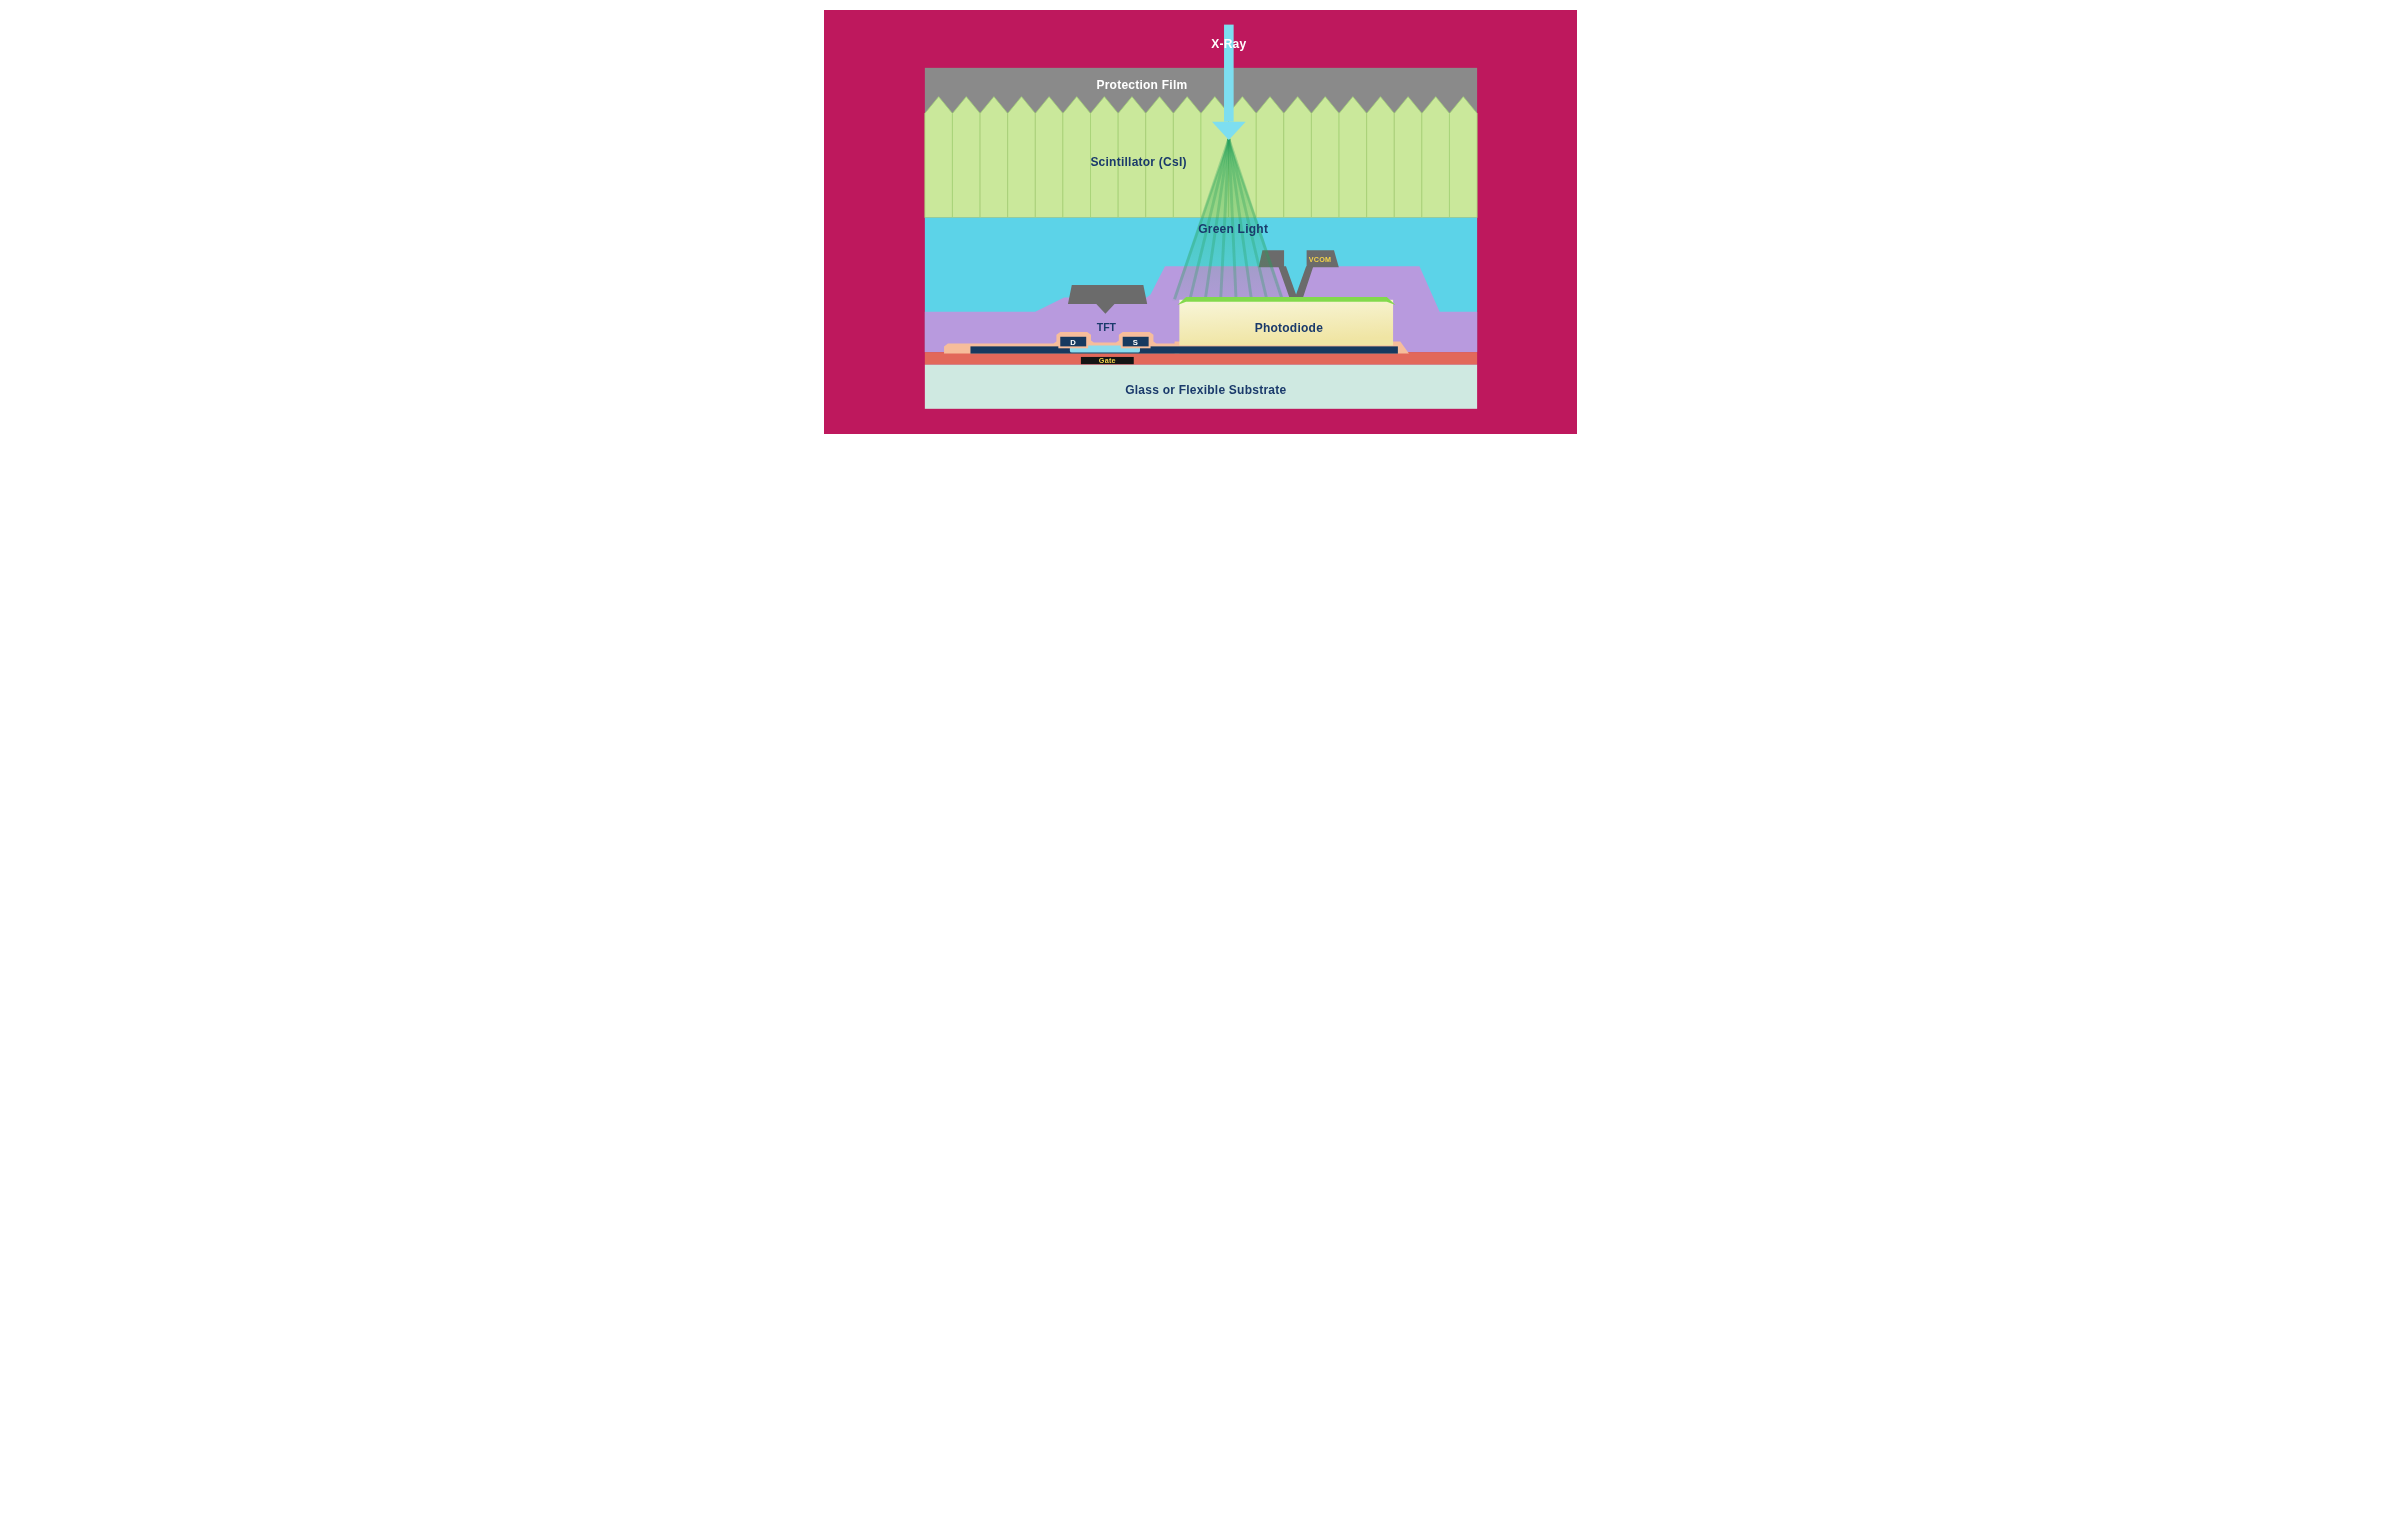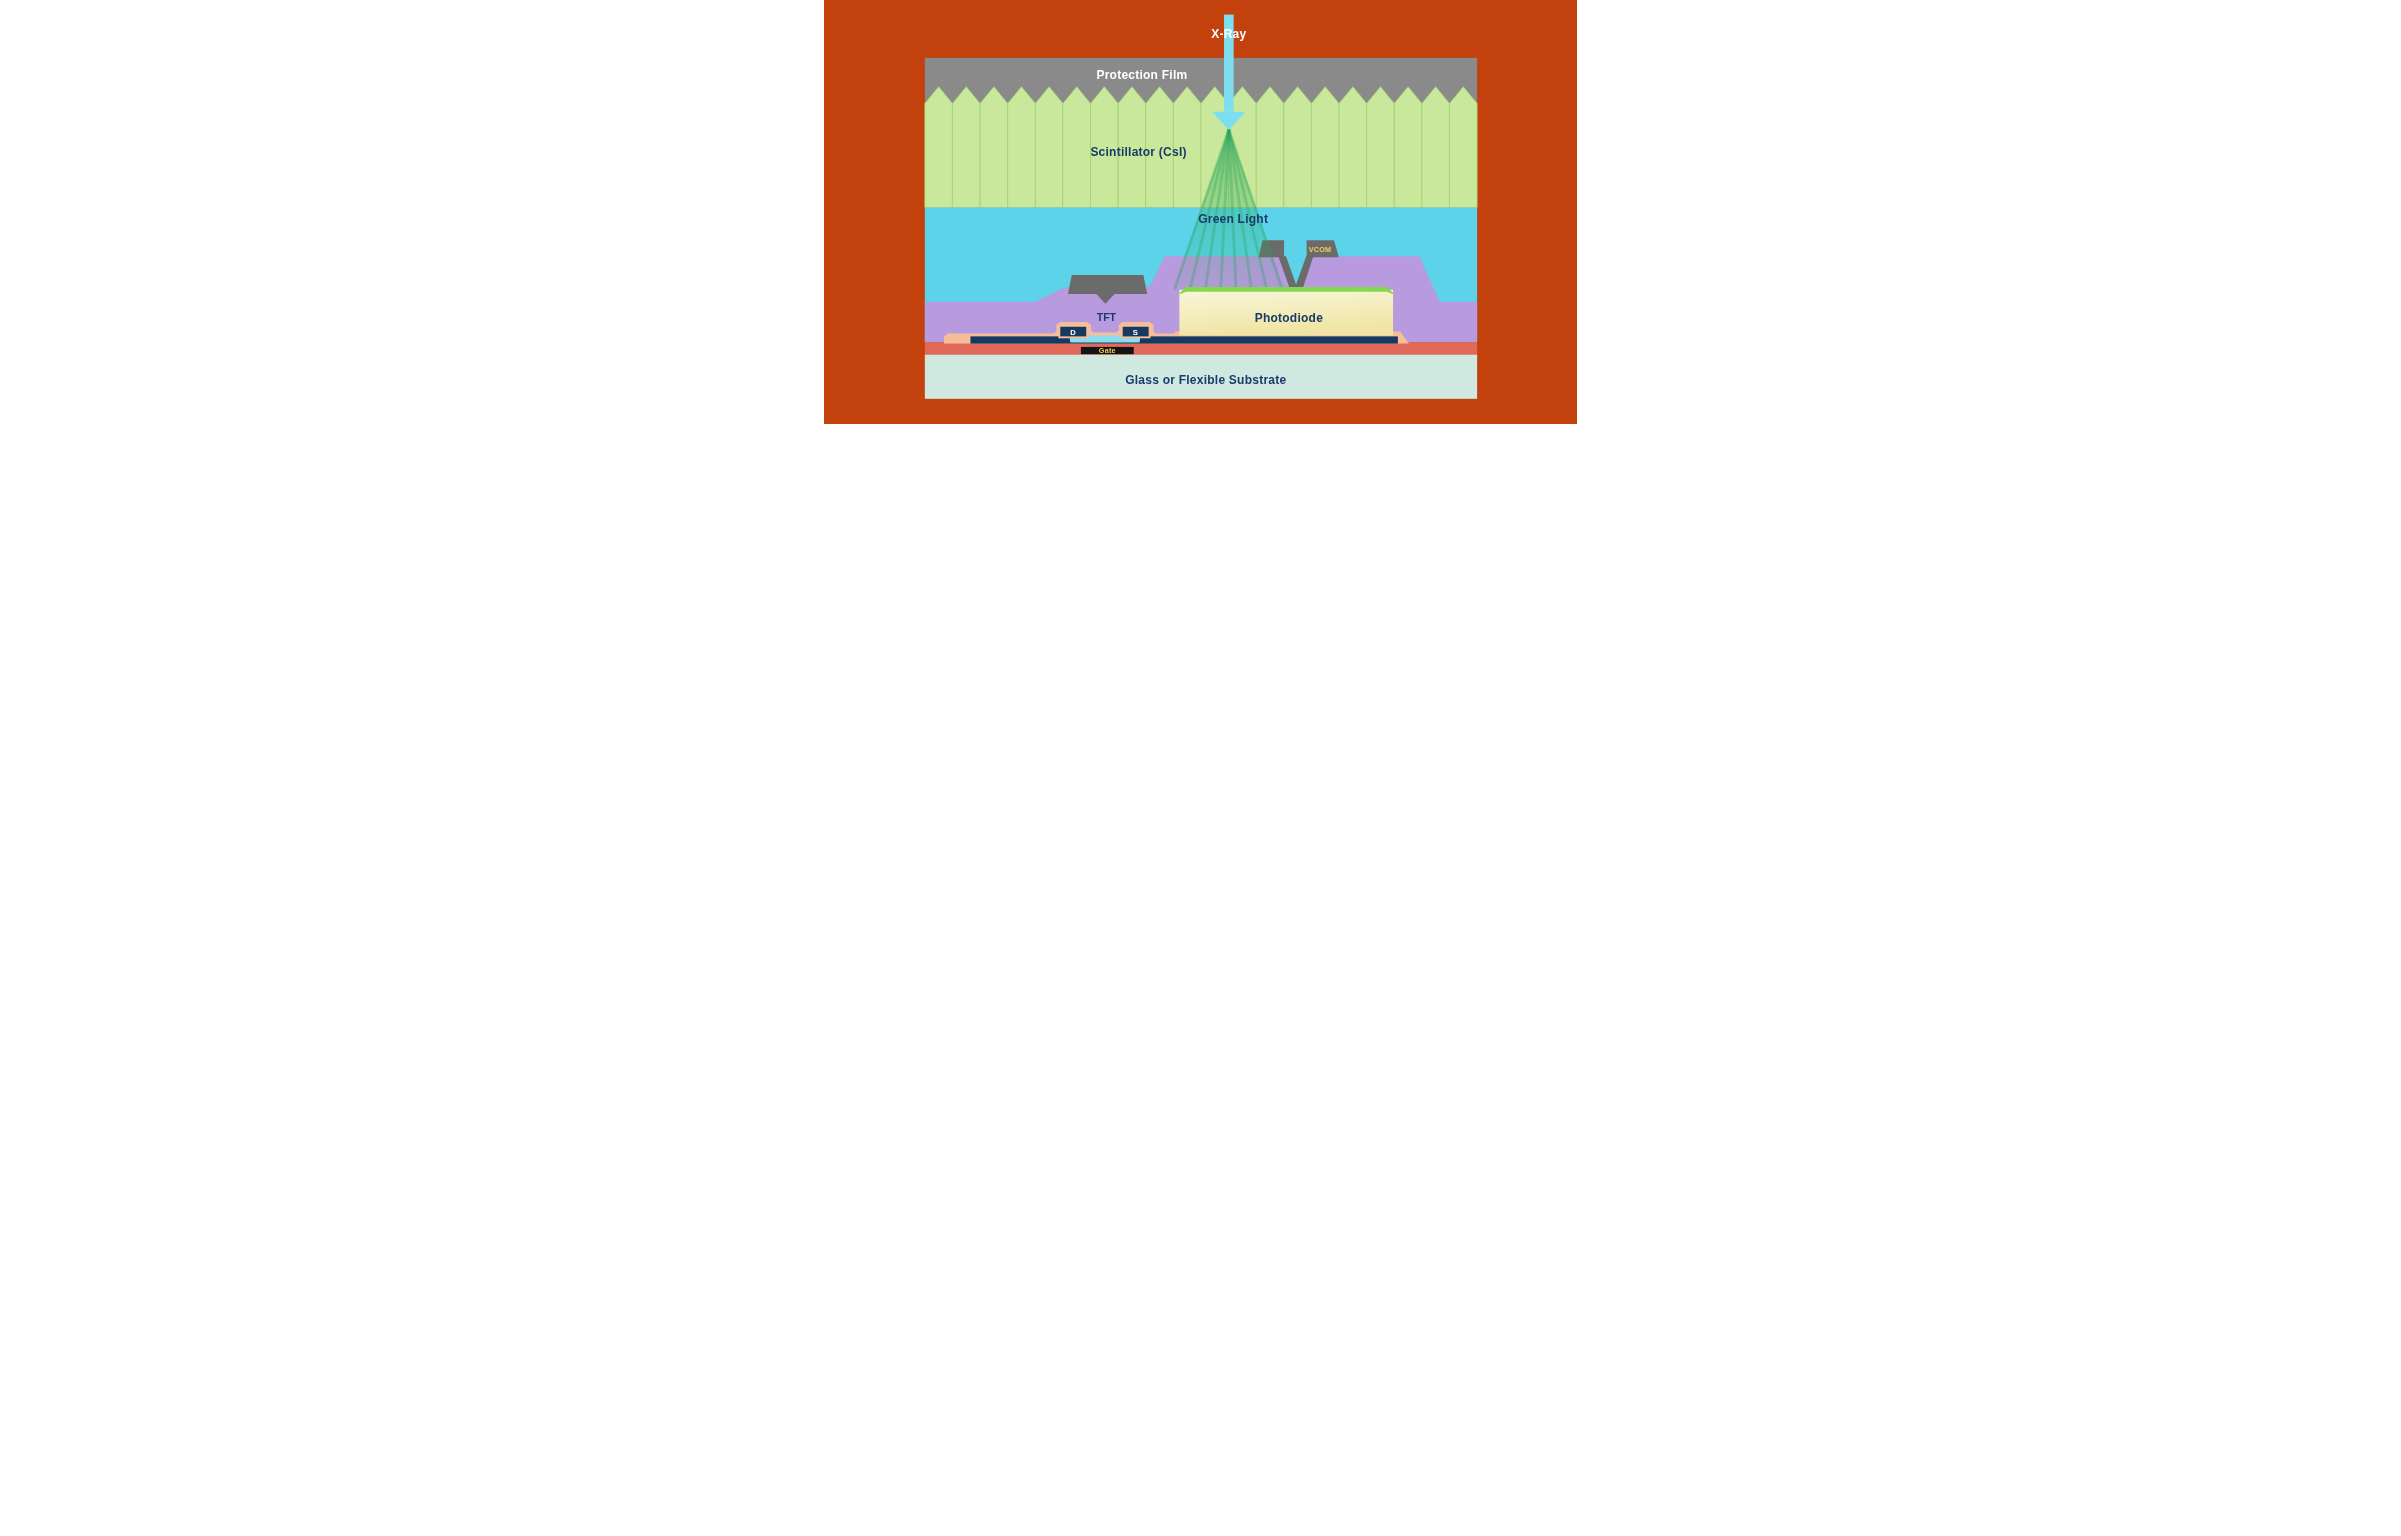--- a/index.html
+++ b/index.html
@@ -1,20 +1,20 @@
 <!DOCTYPE html>
 <html style="font-size:7.7px"><head>
 <meta charset="utf-8">
 <style>
   html,body{margin:0;padding:0;background:#ffffff;}
   .stage{
     position:relative;
     width:753px;height:424px;
-    margin:0 auto;
-    background:#c2410c;
+    margin:10px auto;
+    background:#be185d;
     overflow:hidden;
     font-family:"Liberation Sans", sans-serif;
   }
   svg{position:absolute;inset:0;width:100%;height:100%;}
   text{font-family:"Liberation Sans", sans-serif;font-weight:bold;}
   .lbl-big{font-size:25px;letter-spacing:0.5px;}
   .lbl-med{font-size:22px;}
   .lbl-sm{font-size:16px;letter-spacing:1px;}
   .lbl-xs{font-size:15px;letter-spacing:0.5px;}
 </style>

